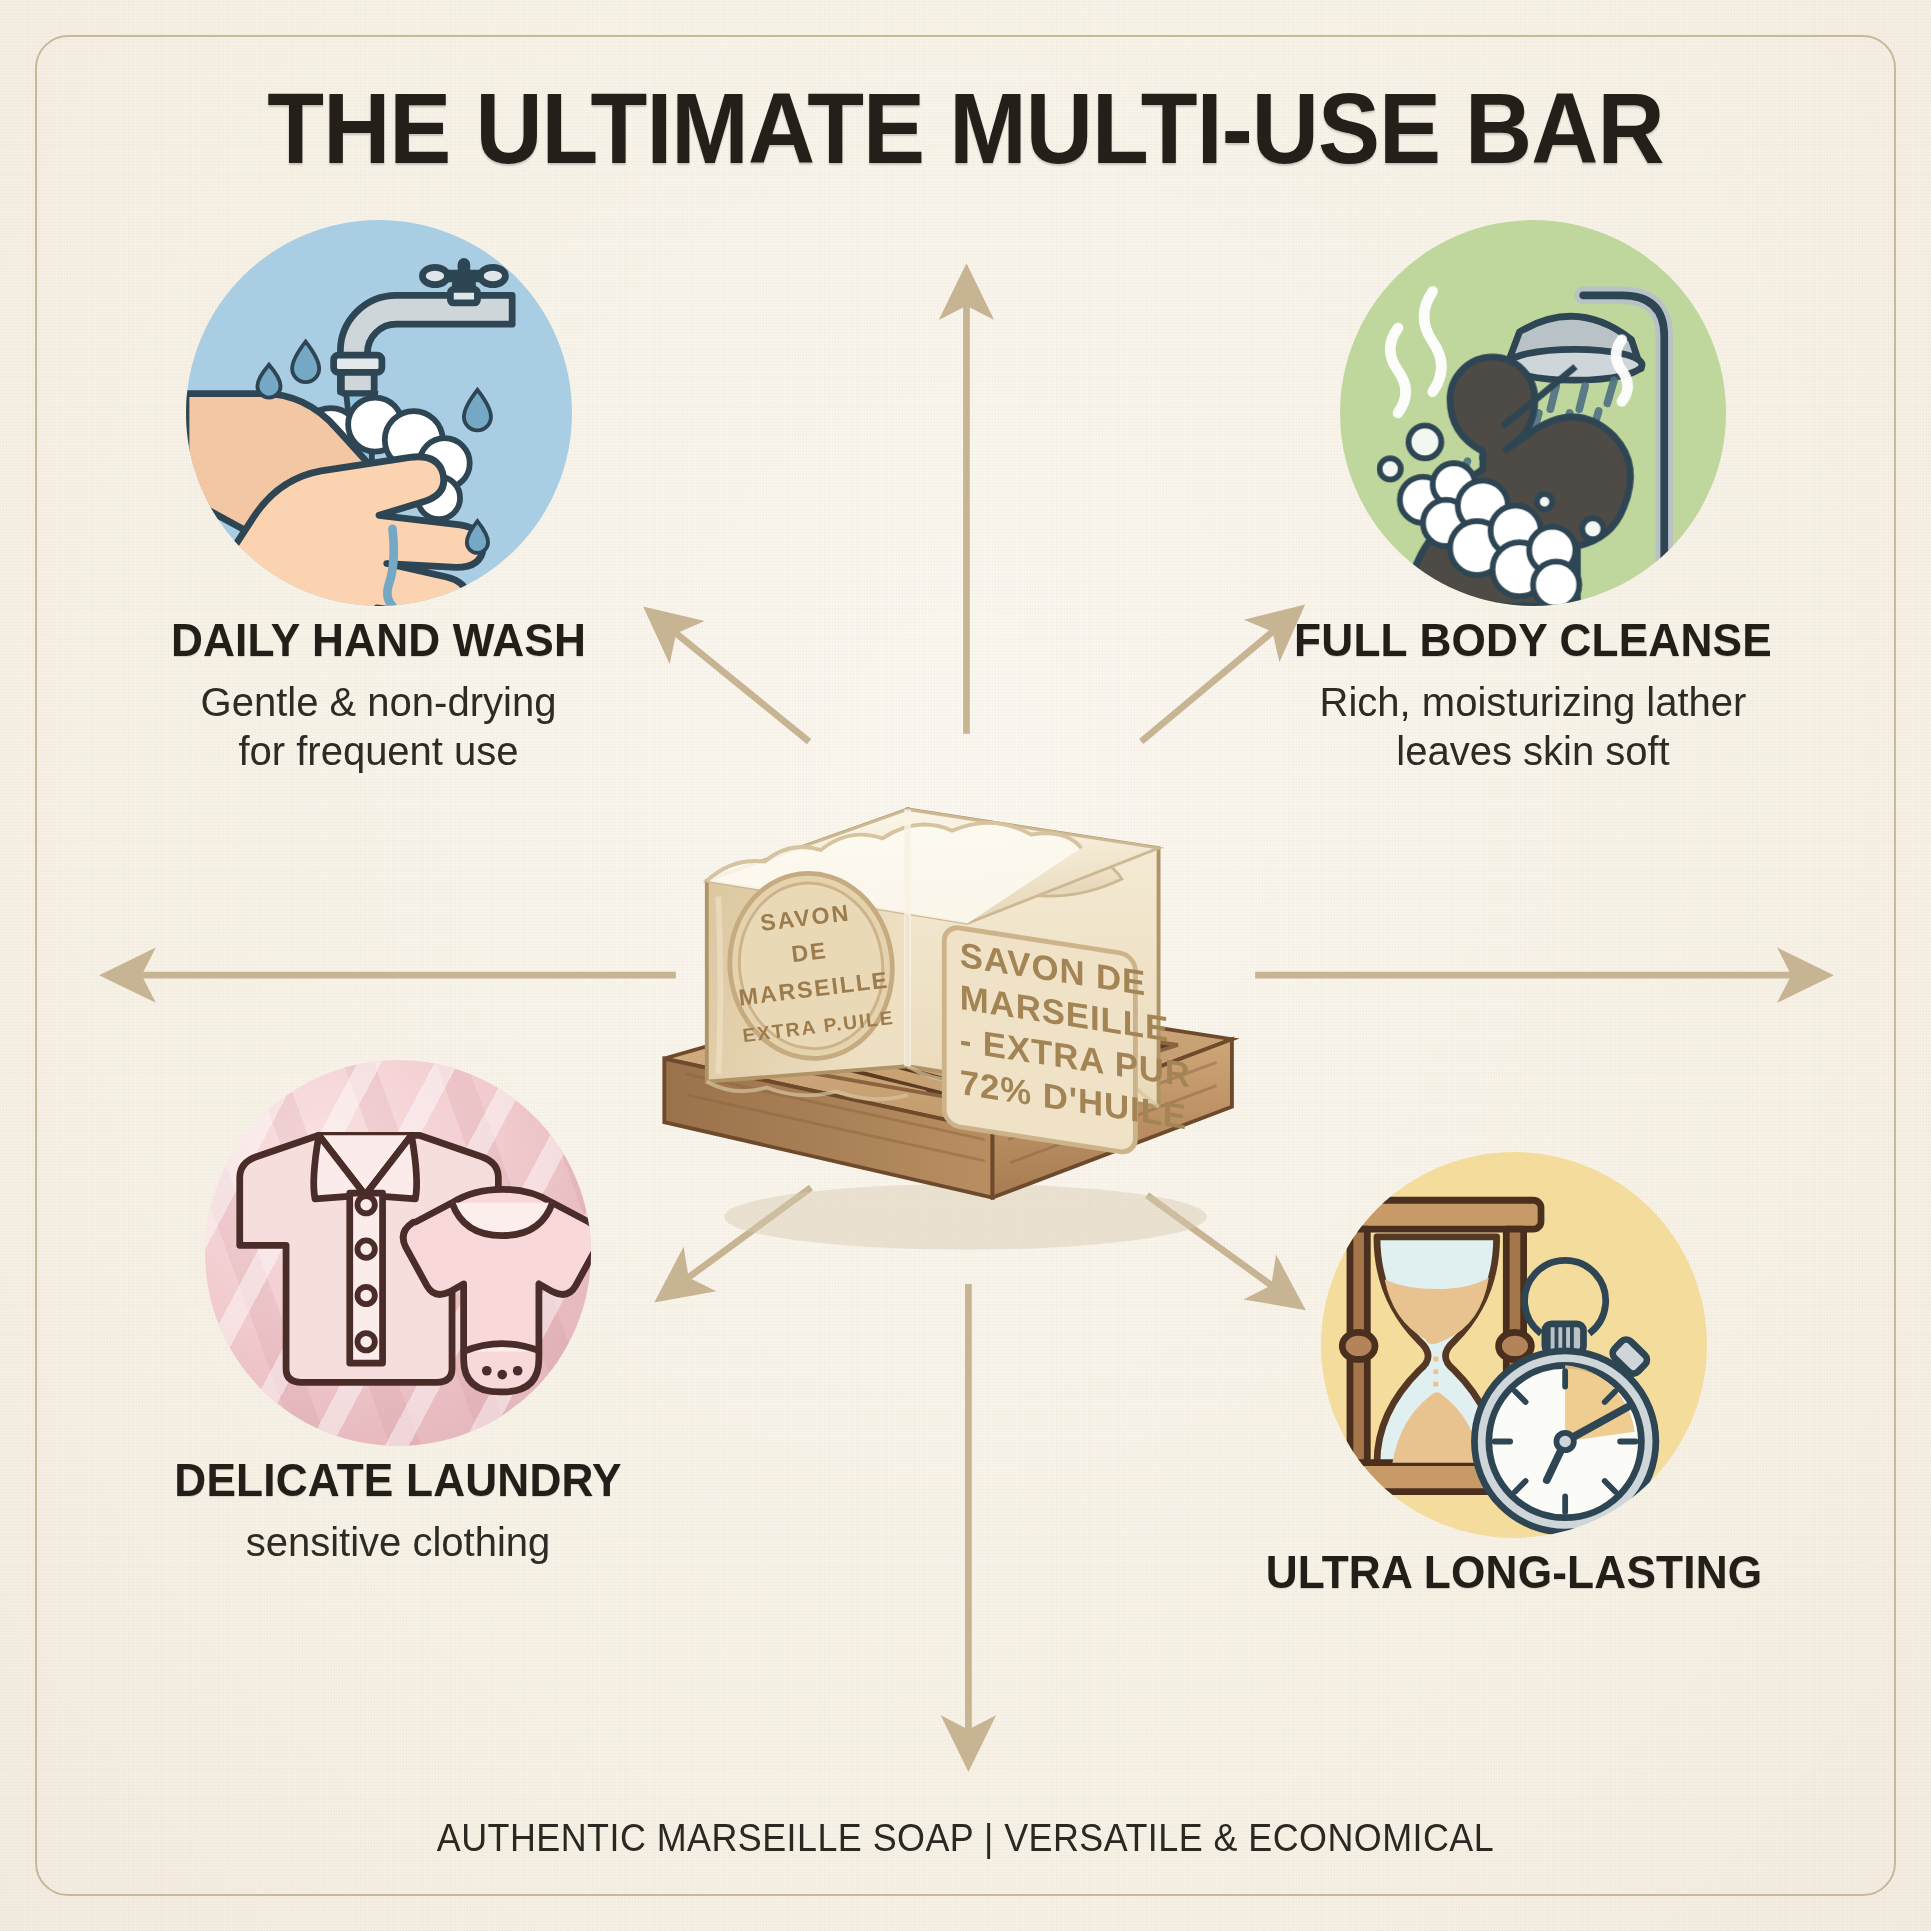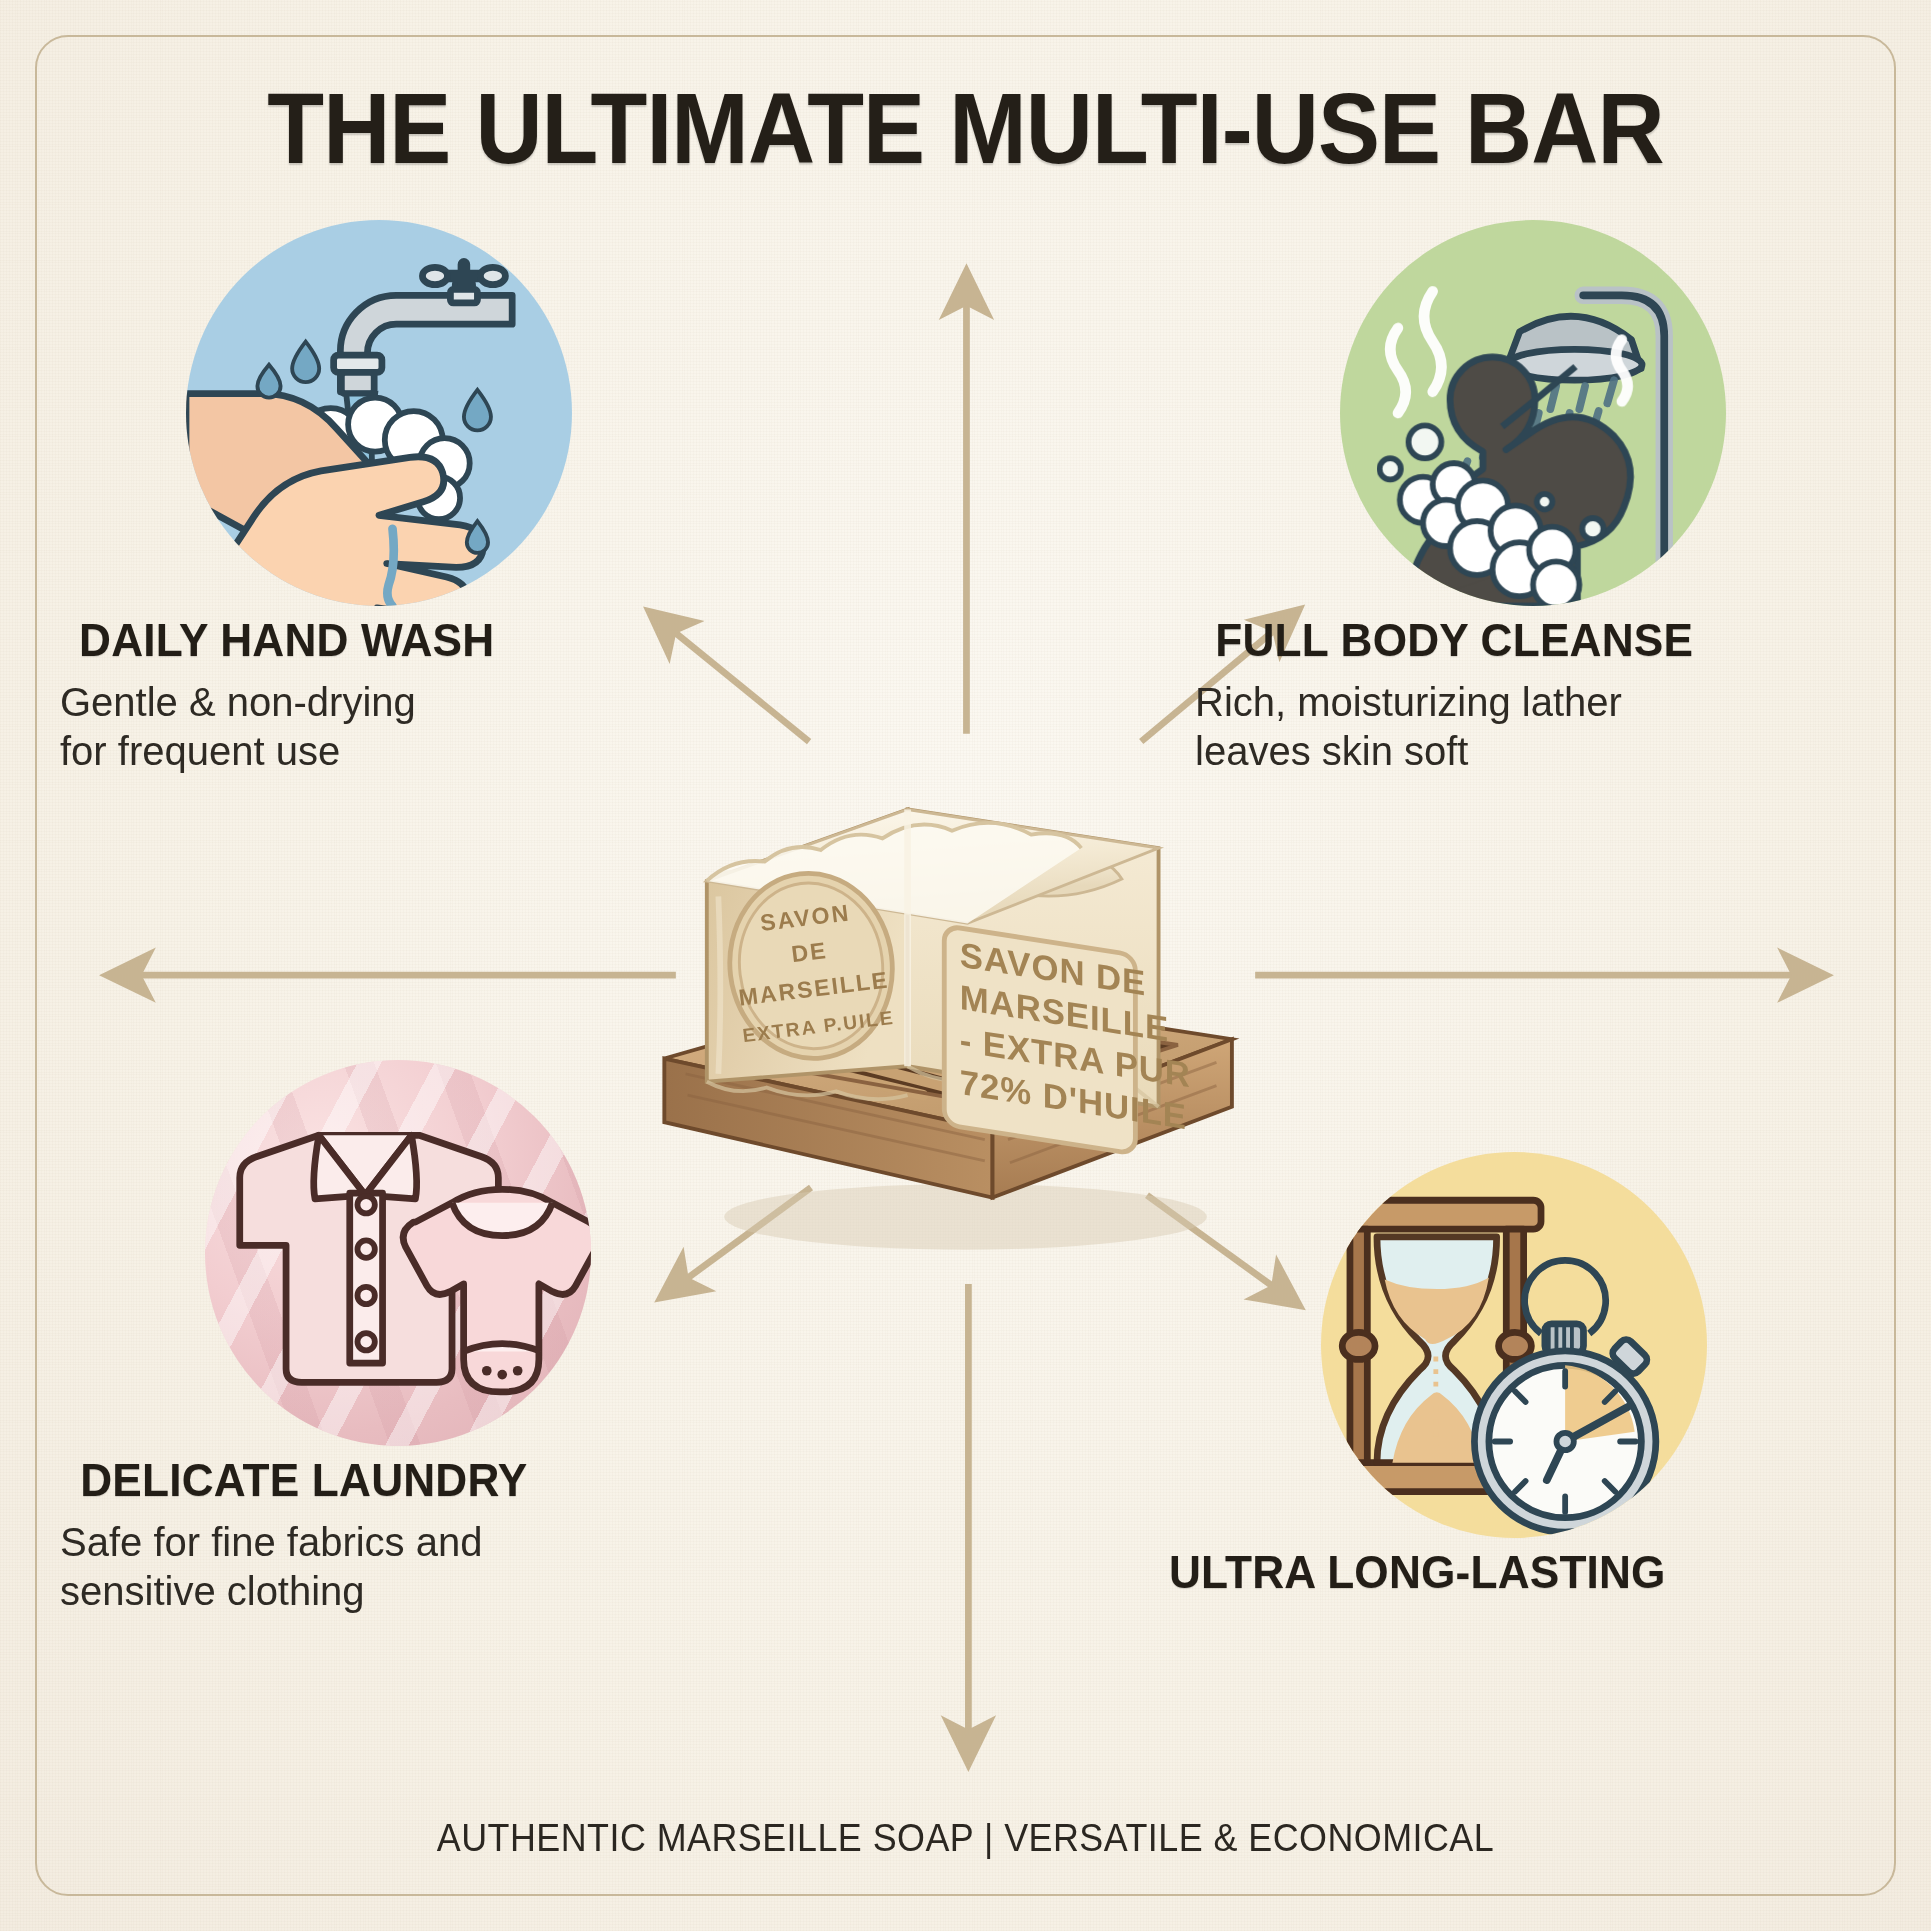--- a/index.html
+++ b/index.html
@@ -59,21 +59,21 @@
     font-size:39px;
     color:#2b2721;
     letter-spacing:0.5px;
     font-family:"Liberation Sans Narrow","Liberation Sans",sans-serif;
     transform:scaleX(.92);
     z-index:6;
     white-space:nowrap;
   }
 
   
-  .quad{position:absolute;z-index:6;}
+  .quad{position:absolute;z-index:6;text-align:center;}
   .q-icon{position:relative;margin:0 auto;}
   .q-title{
     font-size:47px;font-weight:bold;color:#231e17;
     font-family:"Liberation Sans Narrow","Liberation Sans",sans-serif;
     transform:scaleX(.94);
     letter-spacing:0.2px;white-space:nowrap;margin-top:5.8px;
     text-shadow:0 1px 1px rgba(0,0,0,.14);
   }
   .q-sub{
     font-size:40px;color:#2e2a24;line-height:1.22;margin-top:11.6px;
@@ -298,21 +298,20 @@
           <g fill="#4a2c28">
             <circle cx="292" cy="322" r="5"></circle>
               <circle cx="308" cy="326" r="5"></circle>
               <circle cx="324" cy="322" r="5"></circle>
           </g>
         </svg>
       </div>
     </div>
     <div class="q-title">DELICATE LAUNDRY</div>
     <div class="q-sub">
-      <div>Safe for fine fabrics and</div>
       <div>sensitive clothing</div>
     </div>
   </div>
 
   <div class="quad quad-br">
     <div class="q-icon">
       <div class="circle c-yellow" style="margin:0 auto;">
         <svg width="386" height="386" viewBox="0 0 400 400">
 
           <g stroke="#4b2f1e" stroke-width="7" stroke-linejoin="round">

